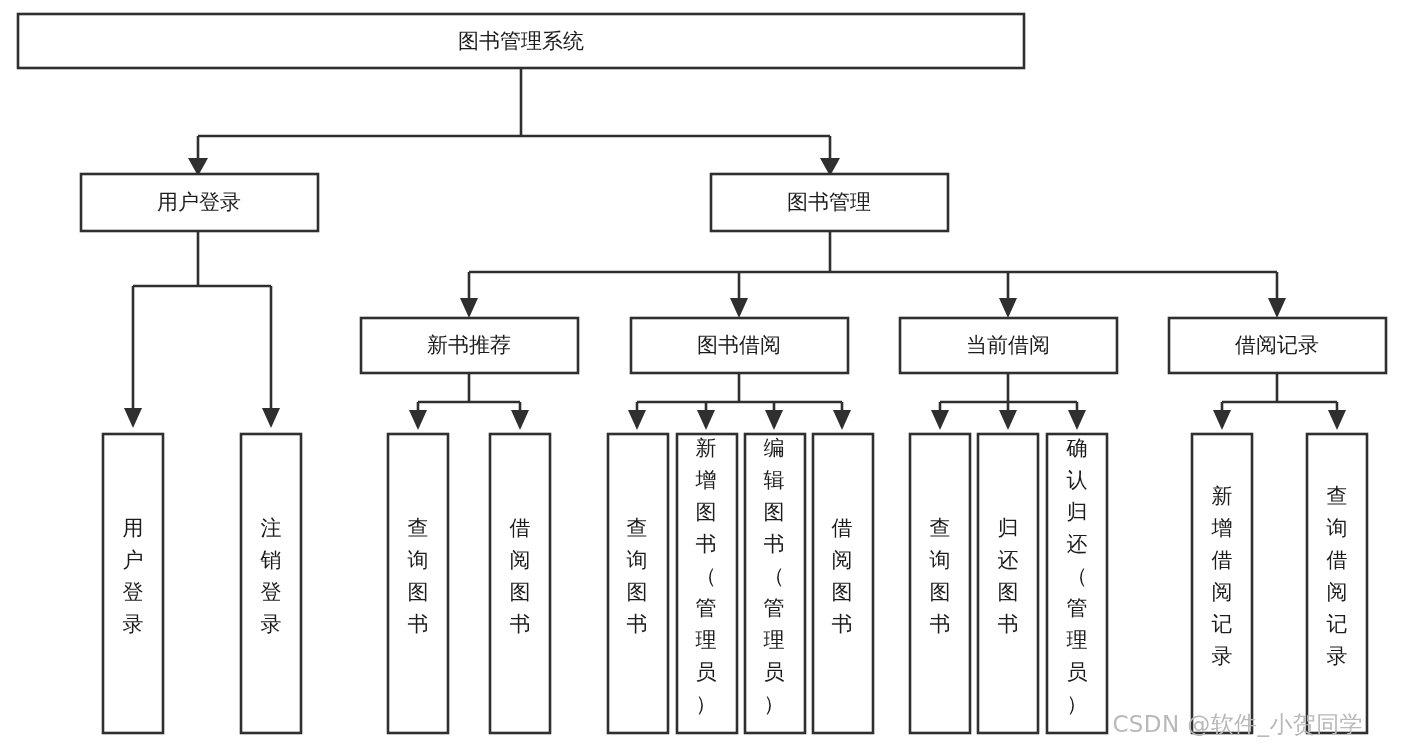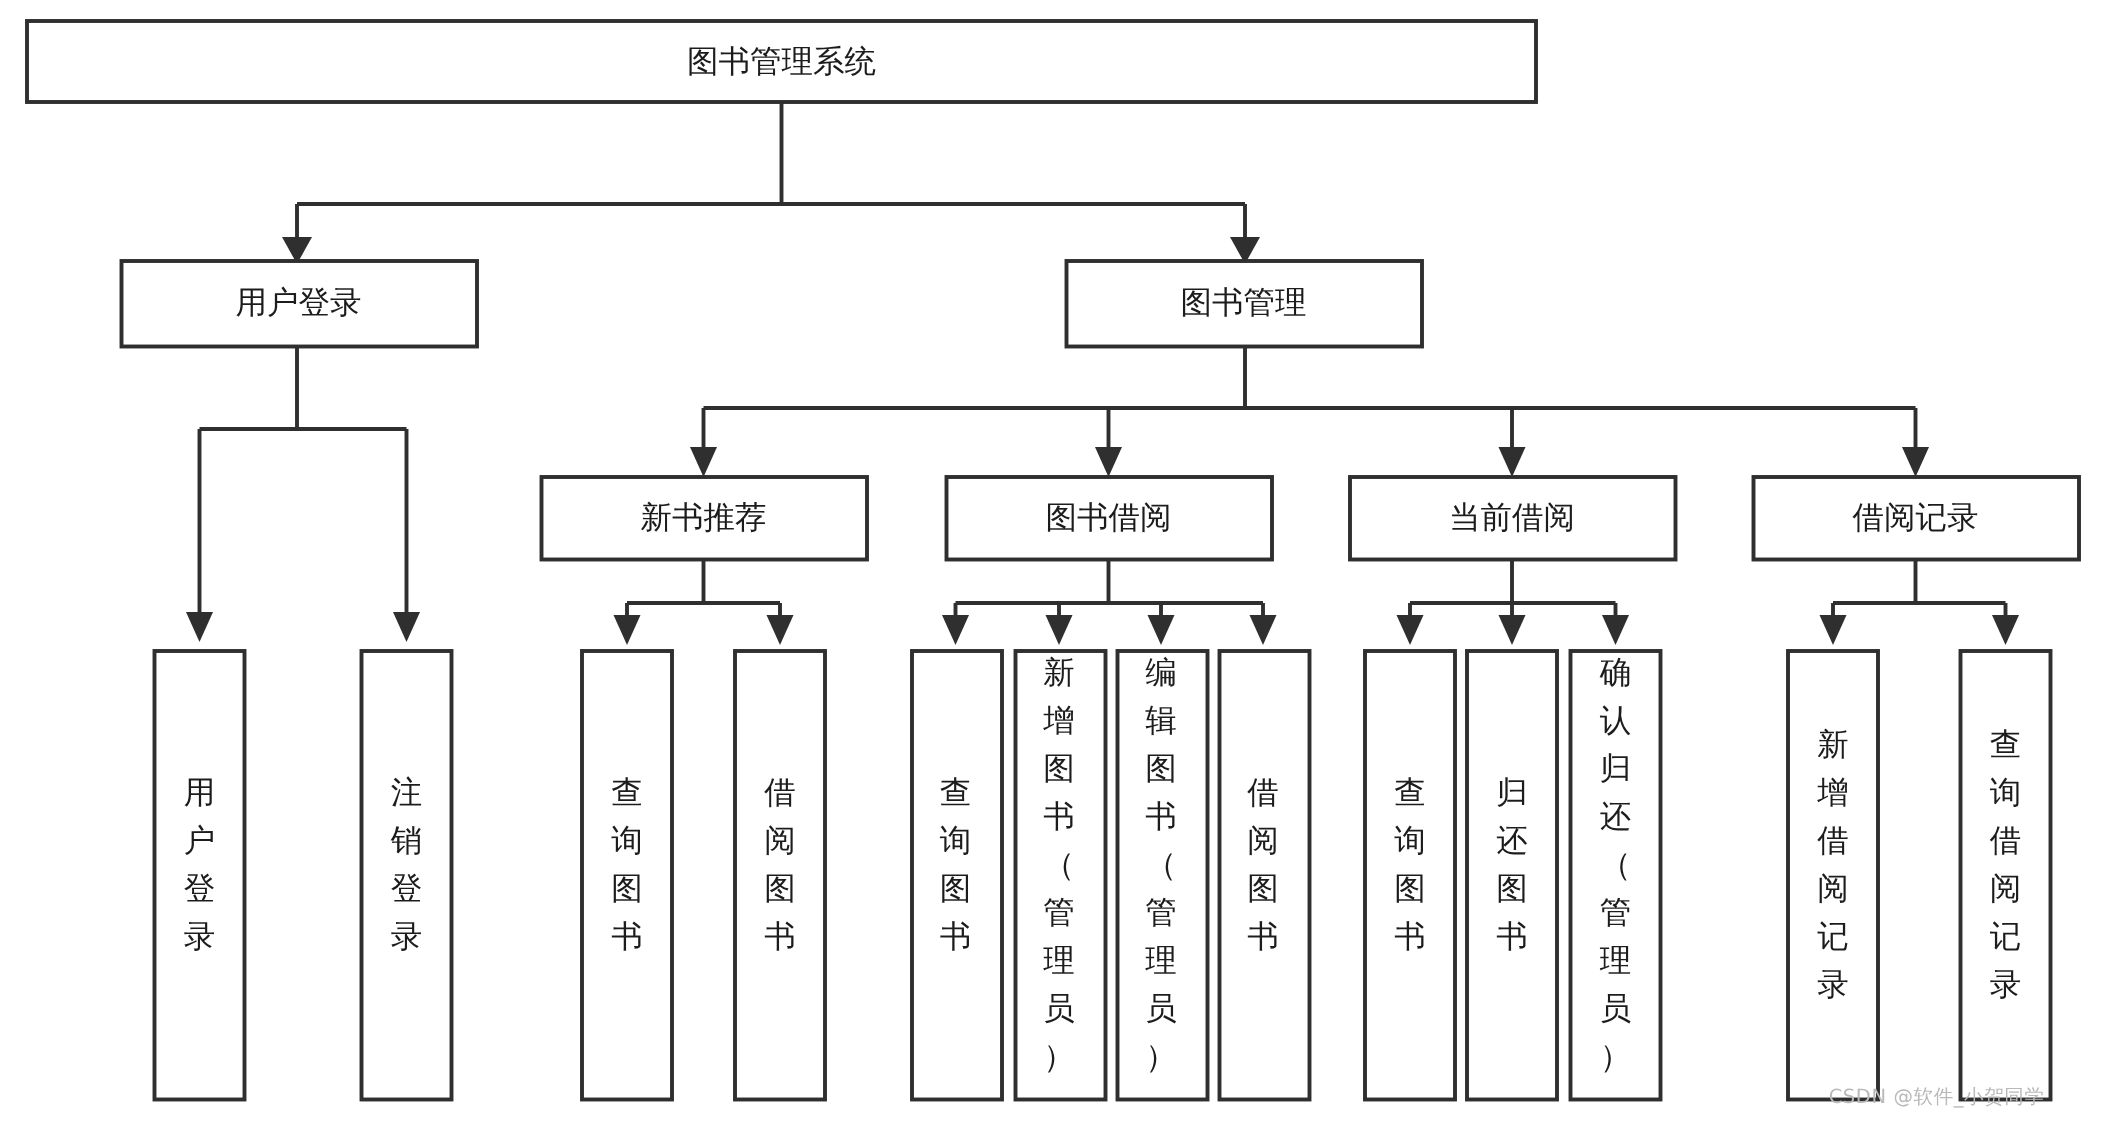--- a/index.html
+++ b/index.html
@@ -55,21 +55,21 @@
     font-family: "DejaVu Sans", "Liberation Sans", sans-serif;
     font-size: 21px;
     fill: #1c1c1c;
     text-anchor: middle;
   }
   .watermark {
     position: absolute;
     right: 10px;
     bottom: 7px;
     font-family: "DejaVu Sans", "Liberation Sans", sans-serif;
-    font-size: 13px;
+    font-size: 23px;
     color: #b9b9b9;
     letter-spacing: 0.4px;
     white-space: nowrap;
     user-select: none;
   }
 </style>
 </head>
 <body>
 
 <div id="diagram-root">

